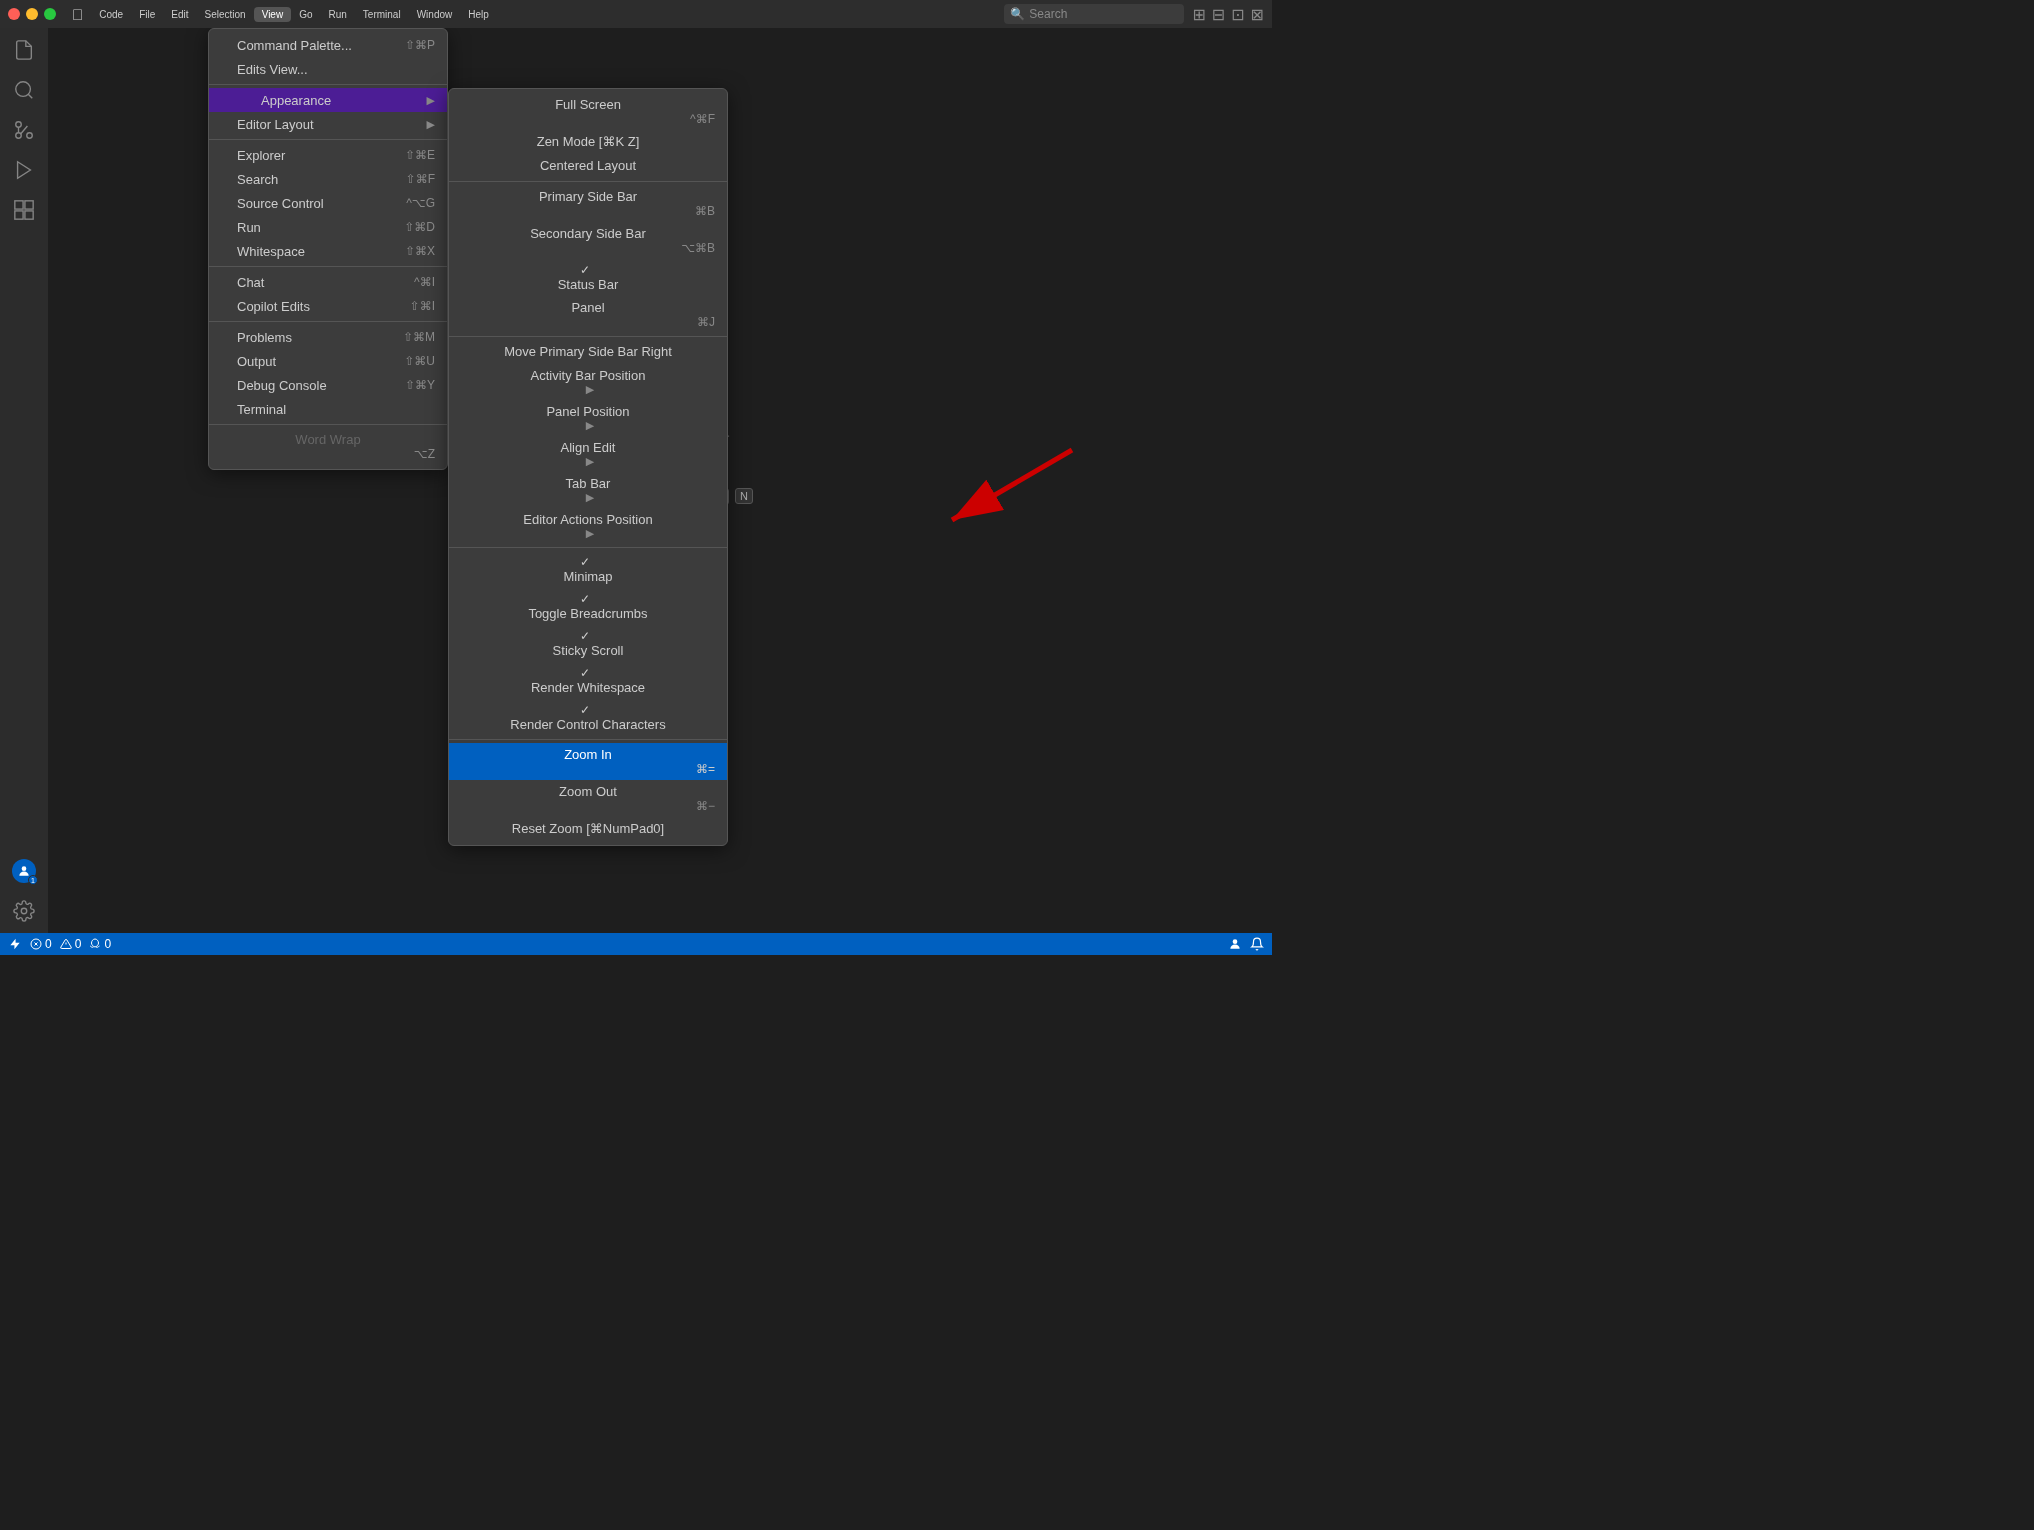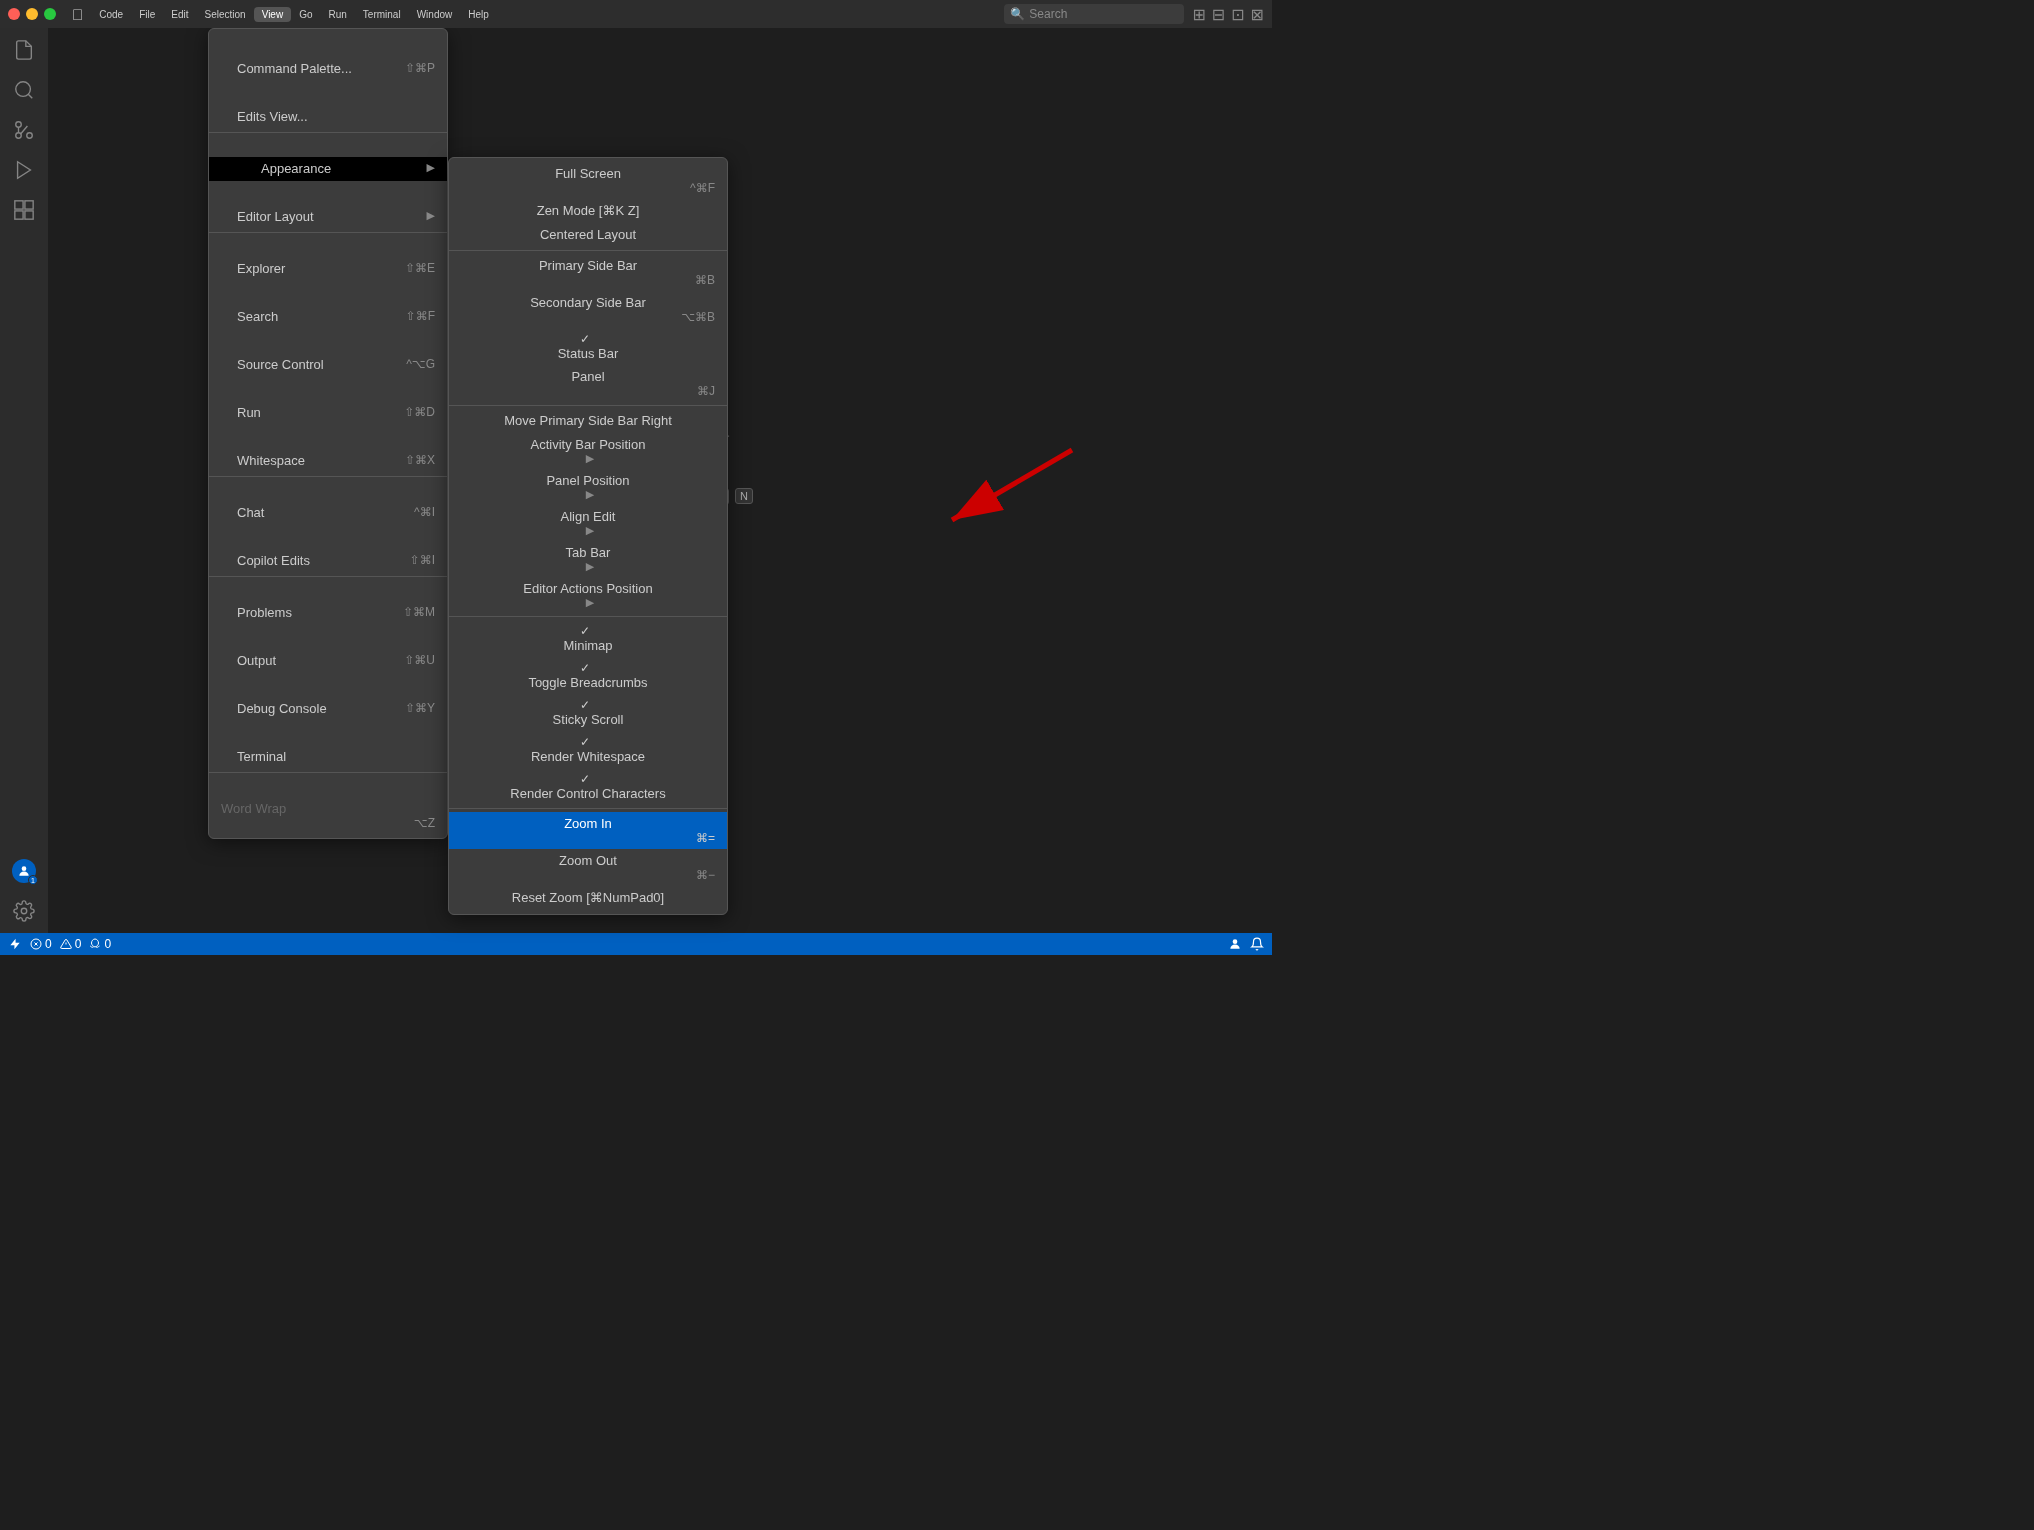--- a/index.html
+++ b/index.html
@@ -190,30 +190,29 @@
     .menu-dropdown {
       background: #3c3c3c;
       border: 1px solid #555;
       border-radius: 6px;
       min-width: 240px;
       padding: 4px 0;
       box-shadow: 0 4px 20px rgba(0,0,0,0.5);
     }
     .menu-item {
       display: flex;
-      align-items: flex-start;
+      align-items: center;
       padding: 4px 12px;
       cursor: pointer;
       min-height: 24px;
       color: #cccccc;
       position: relative;
-      margin-top: 24px;
     }
     .menu-item.highlighted {
-      background: #000000;
+      background: #4c1d95;
       padding-left: 36px;
     }
     .menu-item.disabled {
       color: #666;
       cursor: default;
       flex-direction: column;
     }
     .menu-item .label { flex: 1; }
     .menu-item .shortcut {
       color: #888;

